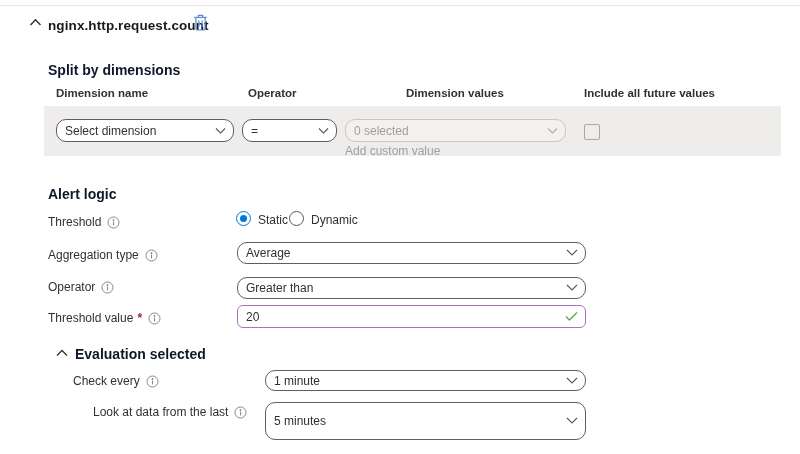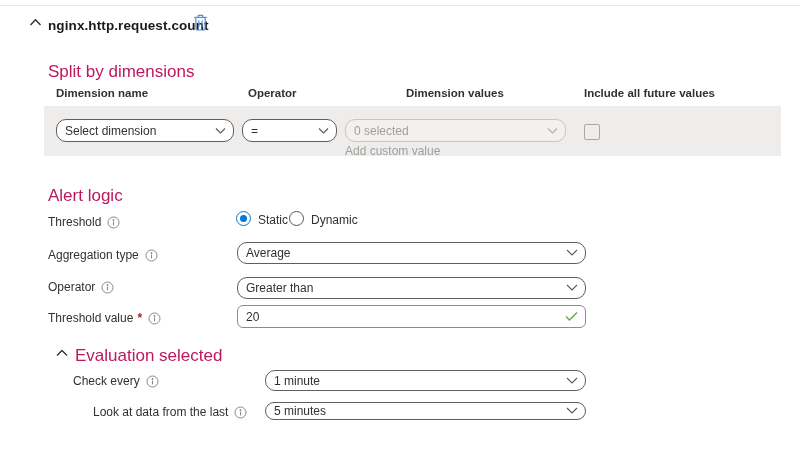--- a/index.html
+++ b/index.html
@@ -3,21 +3,21 @@
 <meta charset="utf-8">
 <style>
   html,body{margin:0;padding:0;}
   body{
     width:800px;height:454px;background:#ffffff;position:relative;overflow:hidden;
     font-family:"Liberation Sans", sans-serif;color:#323130;
   }
   .abs{position:absolute;}
   .hairline{position:absolute;top:5px;left:0;width:800px;height:1px;background:#e8e7e6;}
   .title{position:absolute;left:48px;top:18px;font-size:13.5px;font-weight:700;color:#1b1a19;letter-spacing:.1px;}
-  .sec-title{position:absolute;font-size:17px;font-weight:400;color:#be185d;}
+  .sec-title{position:absolute;font-size:14px;font-weight:700;color:#0f172a;}
   .col-head{position:absolute;top:87px;font-size:11.5px;font-weight:700;color:#323130;}
   .gray-row{position:absolute;left:44px;top:106px;width:737px;height:50px;background:#eeedec;}
   .dd{
     position:absolute;background:#ffffff;border:1px solid #605e5c;border-radius:10px;
     box-sizing:border-box;display:flex;align-items:center;padding:0 26px 0 8px;
     font-size:12px;color:#323130;cursor:pointer;
   }
   .dd .chev{position:absolute;right:7px;top:50%;transform:translateY(-50%);display:flex;}
   .dd.disabled{background:#f2f1f0;border-color:#c8c6c4;color:#a19f9d;cursor:default;}
   .label{position:absolute;font-size:12px;color:#323130;display:flex;align-items:center;gap:6px;white-space:nowrap;}
@@ -202,20 +202,20 @@
 <div class="label" style="left:81px;top:405px;margin-left:12px;">
   <span>Look at data from the last</span>
   <span class="info">
     <svg width="13" height="13" viewBox="0 0 13 13">
         <circle cx="6.5" cy="6.5" r="5.5" fill="none" stroke="#8a8886" stroke-width="1"></circle>
         <circle cx="6.5" cy="4" r="0.9" fill="#8a8886"></circle>
         <rect x="5.95" y="5.6" width="1.1" height="3.8" fill="#8a8886"></rect>
       </svg>
   </span>
 </div>
-<div class="dd" style="left:265px;top:402px;width:321px;height:18px;">
+<div class="dd" style="left:265px;top:402px;width:321px;height:38px;">
   <span>5 minutes</span>
   <span class="chev">
     <svg width="12" height="8" viewBox="0 0 12 8">
         <polyline points="1,1 6,6 11,1" fill="none" stroke="#605e5c" stroke-width="1.2"></polyline>
       </svg>
   </span>
 </div>
 
 </body></html>

